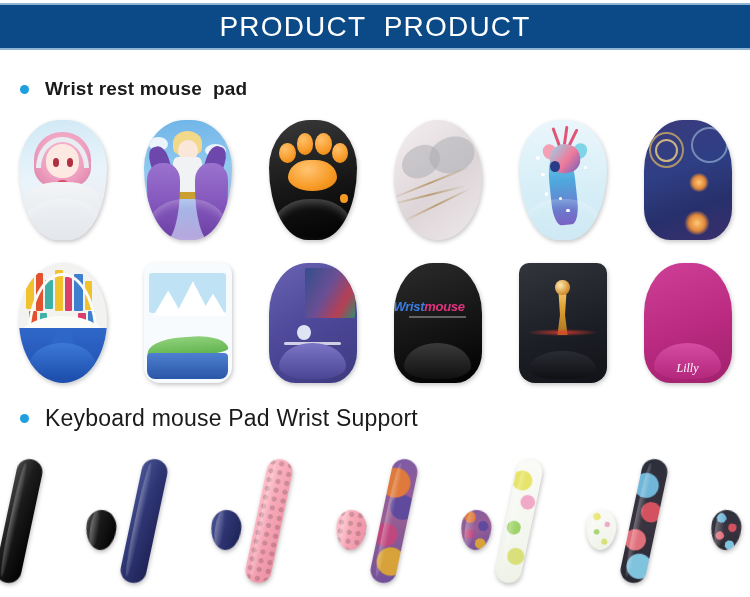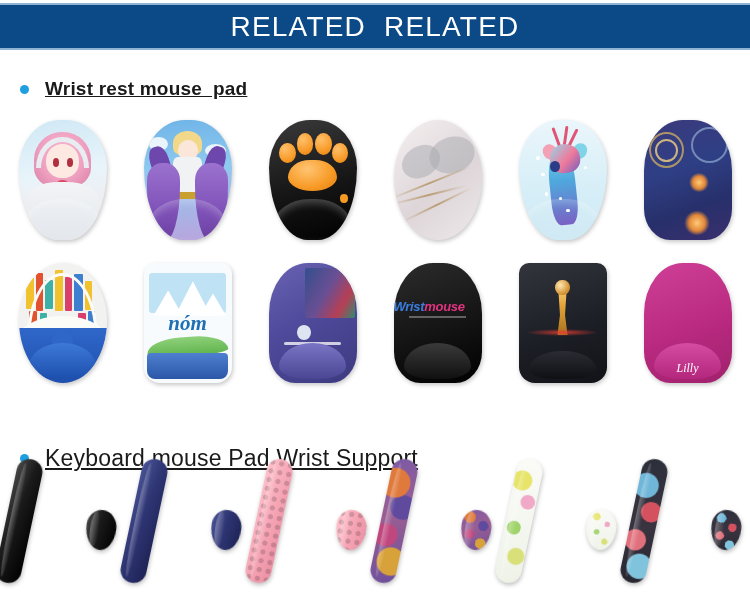--- a/index.html
+++ b/index.html
@@ -27,24 +27,24 @@
     white-space: pre;
     font-family: "Liberation Sans", sans-serif;
   }
 
   
   .section-head { position: absolute; display: flex; align-items: center; }
   .bullet {
     width: 9px; height: 9px; border-radius: 50%;
     background: #1f9fe0; margin-right: 16px; flex: 0 0 auto;
   }
-  .section-label { color: #1a1a1a; white-space: pre; text-decoration: underline; }
+  .section-label { color: #1a1a1a; white-space: pre; }
   #sec1 { left: 20px; top: 78px; }
   #sec1 .section-label { font-size: 19px; font-weight: 600; letter-spacing: .2px; }
-  #sec2 { left: 20px; top: 405px; margin-top: 40px; }
+  #sec2 { left: 20px; top: 405px; }
   #sec2 .section-label { font-size: 23px; font-weight: 400; letter-spacing: .2px; }
 
   
   .grid {
     position: absolute; left: 0; width: 750px;
     display: grid; grid-template-columns: repeat(6, 125px);
   }
   .cell { display: flex; align-items: center; justify-content: center; position: relative; }
   #row1 { top: 110px; height: 140px; }
   #row2 { top: 258px; height: 130px; }
@@ -345,21 +345,21 @@
       radial-gradient(circle at 68% 86%, #7fc3dd 0 11%, rgba(0,0,0,0) 12%),
       linear-gradient(160deg,#2b2f3a 0%,#3a3340 55%,#25262f 100%);
   }
 </style>
 </head>
 <body>
 
 <div class="page">
 
   <div class="banner">
-    <div class="banner-title">RELATED  RELATED</div>
+    <div class="banner-title">PRODUCT  PRODUCT</div>
   </div>
 
   <div class="section-head" id="sec1">
     <span class="bullet"></span>
     <span class="section-label">Wrist rest mouse  pad</span>
   </div>
 
   <div class="grid" id="row1">
 
     <div class="cell">
@@ -482,21 +482,20 @@
     <div class="cell">
       <div class="pad square nom">
         <div class="art">
           <div class="sky"></div>
           <div style="position:absolute;left:6%;top:14%;width:88%;height:30%;overflow:hidden">
             <div class="mt m1"></div>
               <div class="mt m2"></div>
               <div class="mt m3"></div>
           </div>
           <div class="wave"></div>
-          <div class="brand">nóm</div>
         </div>
         <div class="gel" style="background:linear-gradient(180deg,#4e7fd0 0%,#2b57a8 100%);border-radius:4px 4px 8px 8px;height:22%;left:4%;width:92%"></div>
       </div>
     </div>
 
     <div class="cell">
       <div class="pad classic sport">
         <div class="art">
           <div class="photo"></div>
             <div class="logo"></div>

